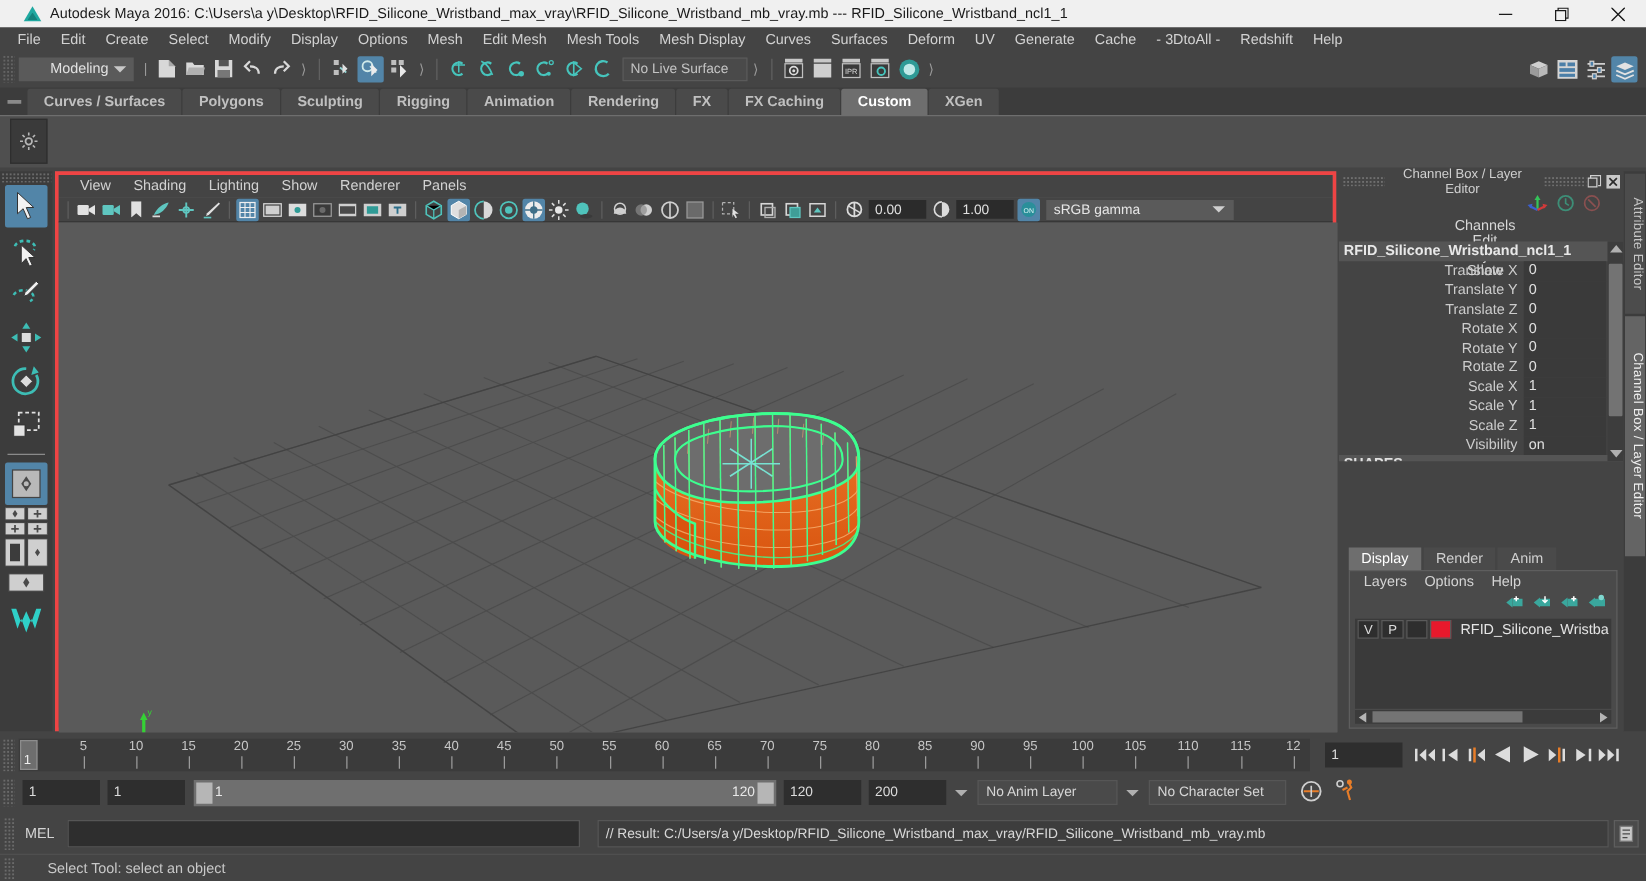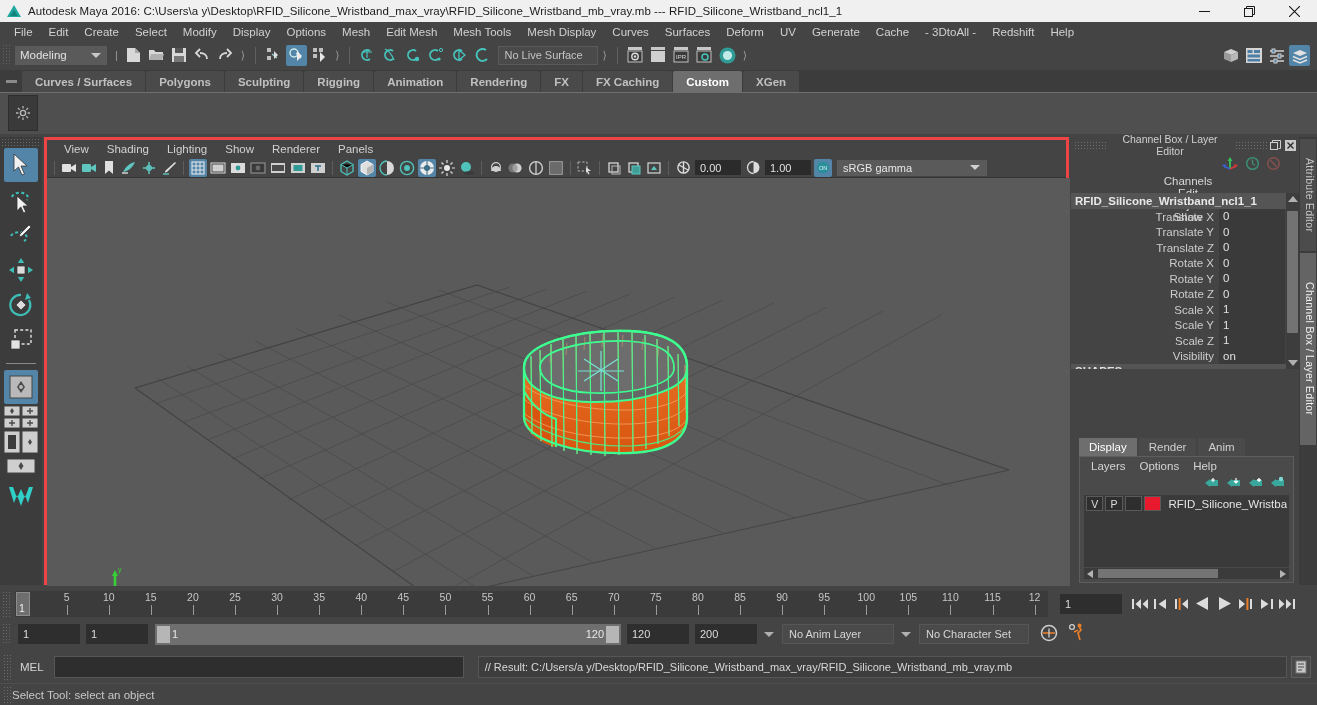--- a/index.html
+++ b/index.html
@@ -9,21 +9,21 @@
     font-family: "Liberation Sans", sans-serif;
     font-size: 11px;
     color: #c8c8c8;
     -webkit-font-smoothing: antialiased;
   }
   .app { position: relative; width: 1317px; height: 705px; background: #444444; }
 
   
   .titlebar {
     position: absolute; left: 0; top: 0; width: 1317px; height: 22px;
-    background: #f0f0f0; display: flex; align-items: center;
+    background: #f0f0f0; display: flex; align-items: center; padding-left: 12px;
   }
   .title-icon {
     width: 16px; height: 14px; margin-left: 6px; margin-right: 6px;
     position: relative;
   }
   .title-icon::before {
     content: ""; position: absolute; left: 1px; top: 1px;
     width: 0; height: 0;
     border-left: 7px solid transparent; border-right: 7px solid transparent;
     border-bottom: 12px solid #1fa8a0;
@@ -59,21 +59,21 @@
     background: #444444; display: flex; align-items: center;
   }
   .grip {
     width: 10px; height: 22px; margin: 0 3px 0 2px;
     background-image: radial-gradient(#6a6a6a 40%, transparent 41%);
     background-size: 3px 3px; opacity: .85;
   }
   .mode-select {
     width: 92px; height: 19px; background: #5a5a5a; border: none;
     color: #e2e2e2; font-size: 11.5px; padding-left: 5px;
-    display: flex; align-items: center; position: relative; margin-right: 4px;
+    display: flex; align-items: center; position: relative; margin-right: 4px; justify-content: center;
   }
   .mode-select .arrow {
     position: absolute; right: 6px; top: 7px;
     border-left: 5px solid transparent; border-right: 5px solid transparent;
     border-top: 5px solid #c8c8c8;
   }
   .sep { width: 1px; height: 17px; background: #606060; margin: 0 6px; }
   .tbtn {
     width: 21px; height: 21px; margin: 0 1px; border-radius: 2px;
     display: flex; align-items: center; justify-content: center; position: relative;
@@ -347,21 +347,21 @@
   .helpline {
     position: absolute; left: 0; top: 683px; width: 1317px; height: 22px;
     background: #444444; display: flex; align-items: center;
     border-top: 1px solid #4f4f4f;
   }
   .help-grip {
     width: 9px; height: 18px;
     background-image: radial-gradient(#6a6a6a 40%, transparent 41%);
     background-size: 3px 3px; margin-left: 3px;
   }
-  .help-text { font-size: 11.5px; color: #c8c8c8; margin-left: 0; }
+  .help-text { font-size: 11.5px; color: #c8c8c8; margin-left: 26px; }
 </style>
 </head>
 <body>
 
 <div class="app">
 
   <div class="titlebar">
     <div class="title-icon"></div>
     <div class="title-text">Autodesk Maya 2016: C:\Users\a y\Desktop\RFID_Silicone_Wristband_max_vray\RFID_Silicone_Wristband_mb_vray.mb   ---   RFID_Silicone_Wristband_ncl1_1</div>
     <div class="win-btns">

